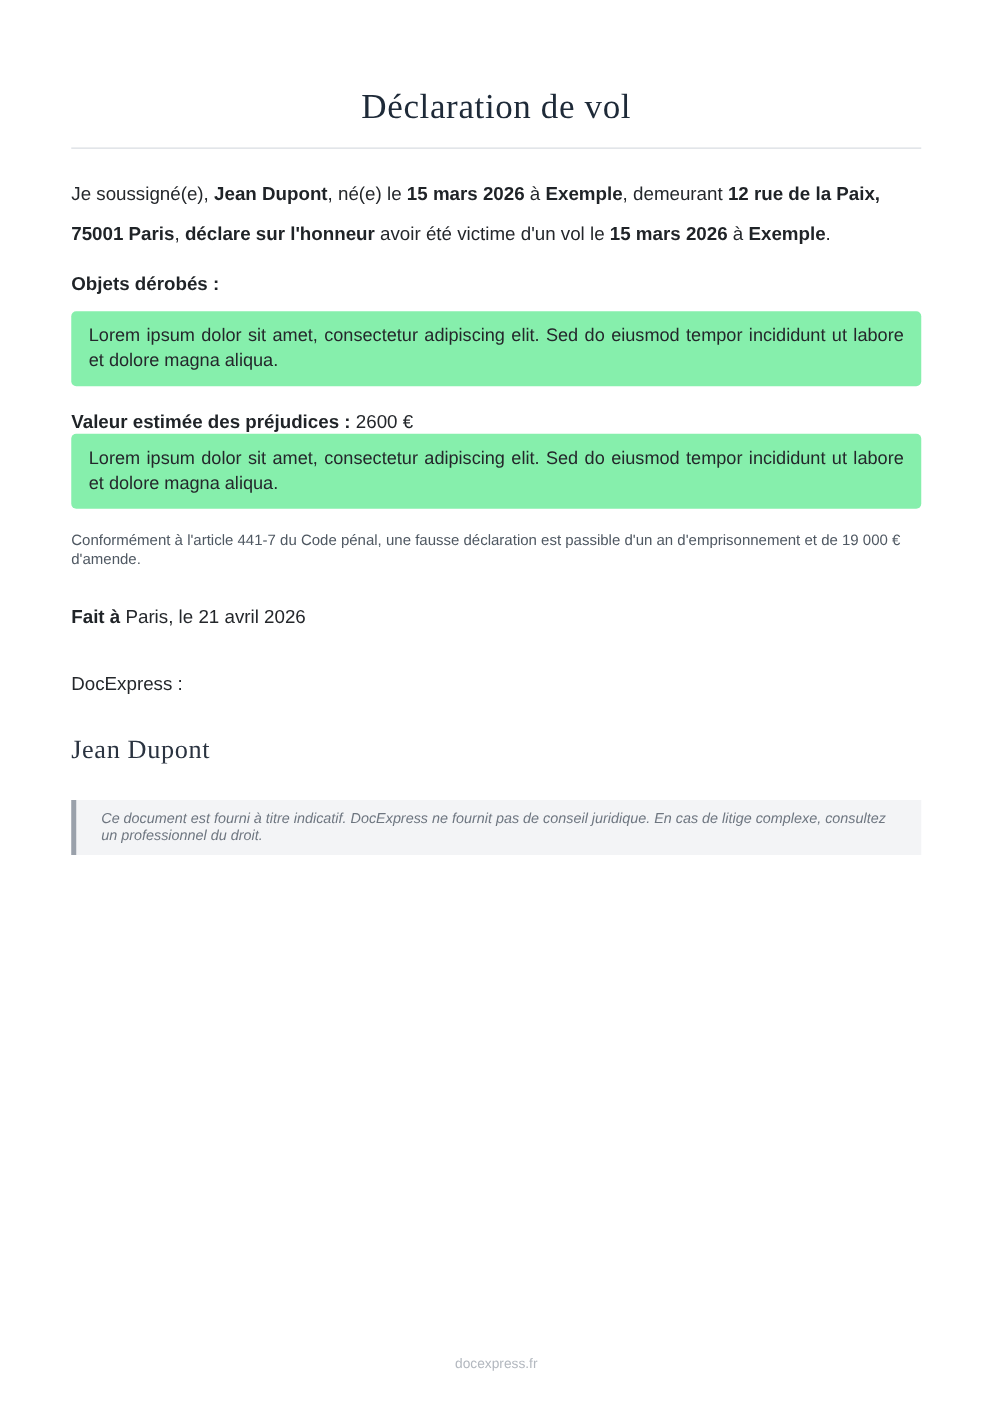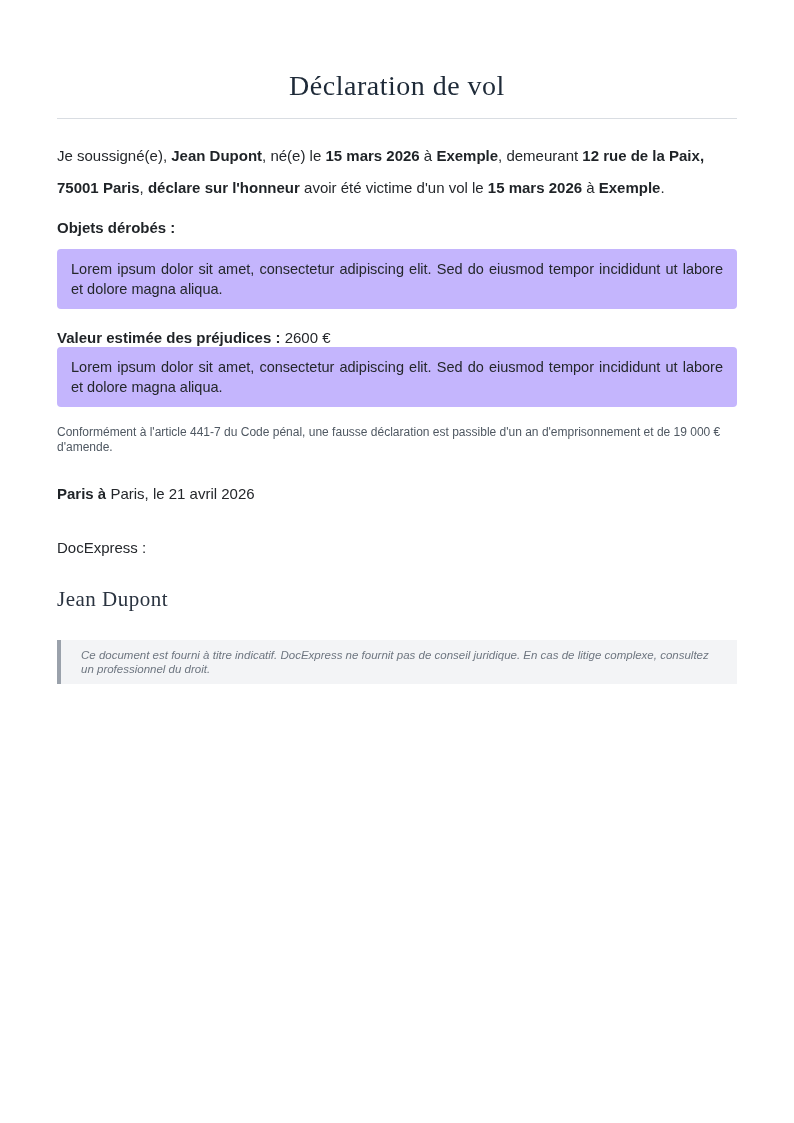--- a/index.html
+++ b/index.html
@@ -41,21 +41,21 @@
   .section-label {
     font-weight: 700;
     color: #1f2327;
   }
   .section-label {
     margin: 15px 0 12px 0;
     font-size: 15px;
     line-height: 18px;
   }
   .content-box {
-    background: #c4b5fd;
+    background: #86efac;
     border-radius: 4px;
     padding: 10px 14px;
     font-size: 14.5px;
     line-height: 20px;
     text-align: justify;
     color: #24272b;
   }
   .value-line {
     margin: 20px 0 0 0;
     font-size: 15px;
@@ -123,24 +123,25 @@
   <p class="value-line"><strong>Valeur estimée des préjudices :</strong>
 <span>2600 €</span></p>
 
 
   <div class="content-box">
     <span>Lorem ipsum dolor sit amet, consectetur adipiscing elit. Sed do eiusmod tempor incididunt ut labore et dolore magna aliqua.</span>
   </div>
 
   <p class="legal-notice">Conformément à l'article 441-7 du Code pénal, une fausse déclaration est passible d'un an d'emprisonnement et de 19 000 € d'amende.</p>
 
-  <p class="done-at"><strong>Paris à</strong><span> Paris, le 21 avril 2026</span></p>
+  <p class="done-at"><strong>Fait à</strong><span> Paris, le 21 avril 2026</span></p>
 
   <p class="sig-label">DocExpress :</p>
 
   <p class="sig-name">Jean Dupont</p>
 
   <div class="disclaimer">
     <span>Ce document est fourni à titre indicatif. DocExpress ne fournit pas de conseil juridique. En cas de litige complexe, consultez un professionnel du droit.</span>
   </div>
 
+  <div class="page-footer">docexpress.fr</div>
 
 </div>
 
 </body></html>

